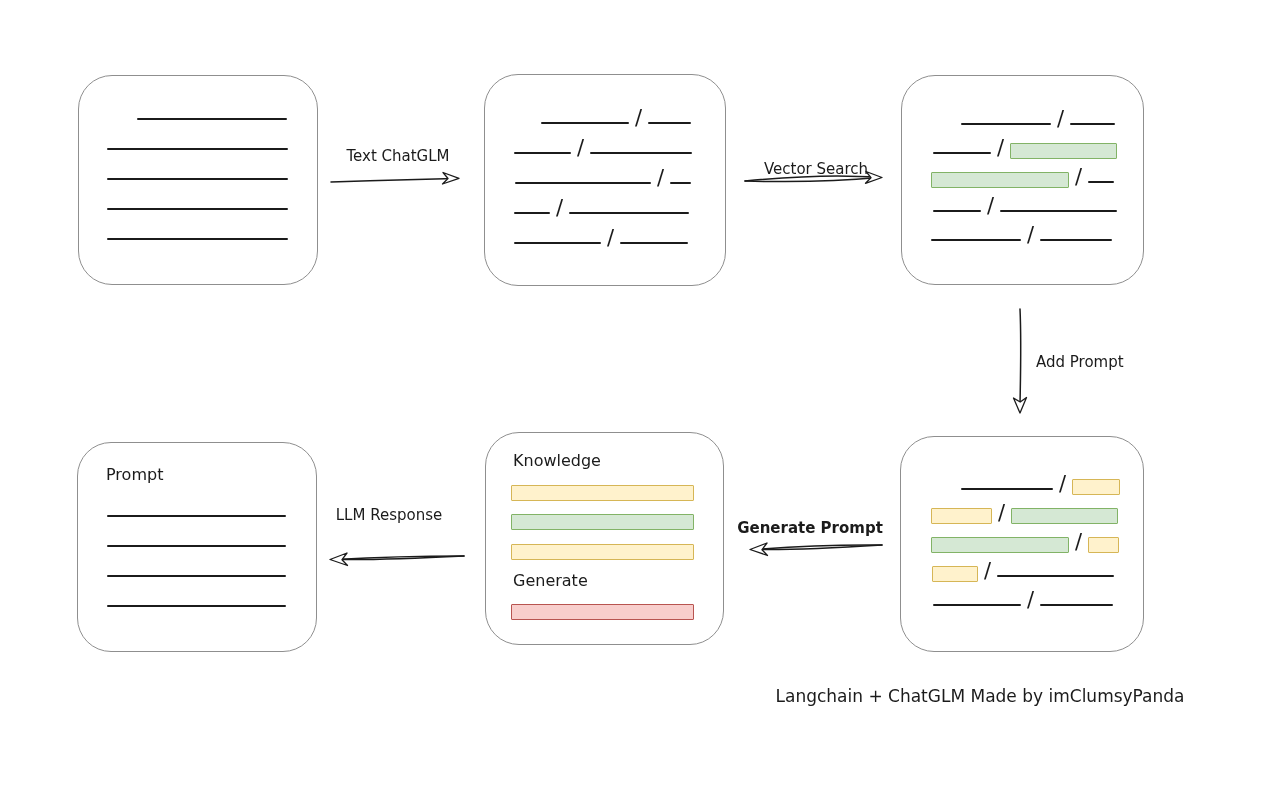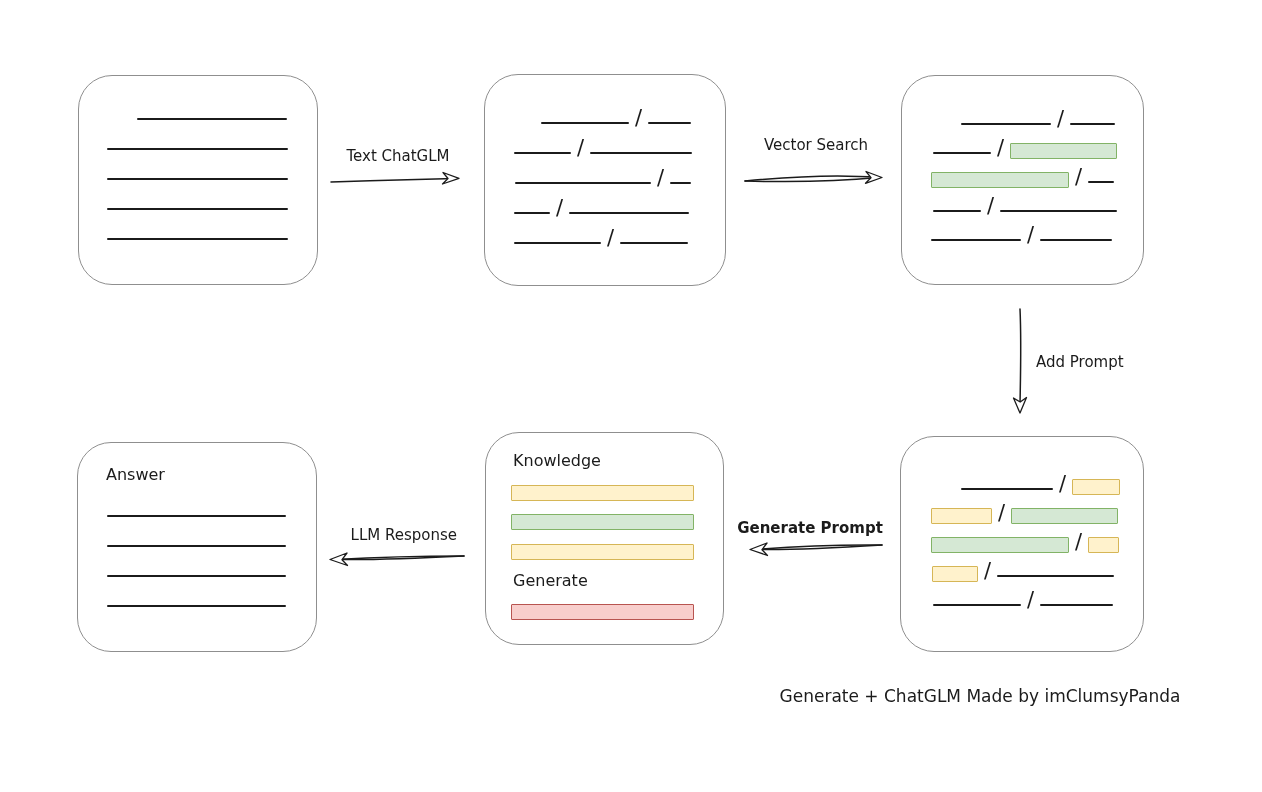--- a/index.html
+++ b/index.html
@@ -73,21 +73,21 @@
           <span class="seg" style="width: 120px;"></span>
         </div>
         <div class="chunk-row" style="padding-left: 29px;">
           <span class="seg" style="width: 87px;"></span>
           <span class="slash">/</span>
           <span class="seg" style="width: 68px;"></span>
         </div>
       </div>
   </div>
 
-  <div class="arrowlabel" style="left:746px;top:136px;width:140px;text-align:center;">Vector Search</div>
+  <div class="arrowlabel" style="left:746px;top:160px;width:140px;text-align:center;">Vector Search</div>
   <svg class="arrowsvg" style="left:742px;top:166px;" width="150" height="26">
     <path d="M3 15 C 50 10.5, 100 8.5, 136 11.5"></path>
     <path d="M3 15 C 55 16.5, 105 14.5, 136 11.5"></path>
     <path class="head" d="M124 5.5 L140 11.5 L123.5 17.3 L129 11.7 Z"></path>
   </svg>
 
   <div class="box" style="left:901px;top:75px;width:241px;height:208px;">
     <div class="rows" style="top:22px;--rh:29px;">
         <div class="chunk-row" style="padding-left: 59px;">
           <span class="seg" style="width: 90px;"></span>
@@ -162,40 +162,40 @@
 
   <div class="box" style="left:485px;top:432px;width:237px;height:211px;">
     <div class="boxlabel" style="left:27px;top:18px;">Knowledge</div>
     <div class="bar" style="left: 25px; top: 52px; width: 181px; background: rgb(255, 242, 204); border-color: rgb(214, 182, 86);"></div>
     <div class="bar" style="left: 25px; top: 81px; width: 181px; background: rgb(213, 232, 212); border-color: rgb(130, 179, 102);"></div>
     <div class="bar" style="left: 25px; top: 111px; width: 181px; background: rgb(255, 242, 204); border-color: rgb(214, 182, 86);"></div>
     <div class="boxlabel" style="left:27px;top:138px;">Generate</div>
     <div class="bar" style="left: 25px; top: 171px; width: 181px; background: rgb(248, 206, 204); border-color: rgb(184, 84, 80);"></div>
   </div>
 
-  <div class="arrowlabel" style="left:321px;top:526px;width:136px;text-align:right;">LLM Response</div>
+  <div class="arrowlabel" style="left:321px;top:506px;width:136px;">LLM Response</div>
   <svg class="arrowsvg" style="left:320px;top:548px;" width="148" height="24">
     <path d="M144 8 C 95 10.5, 45 12, 16 11.5"></path>
     <path d="M144 8 C 92 8, 42 10, 16 11.5"></path>
     <path class="head" d="M27 5 L10 11.5 L27.5 17.5 L22 11.7 Z"></path>
   </svg>
 
   <div class="box" style="left:77px;top:442px;width:238px;height:208px;">
-    <div class="boxlabel" style="left:28px;top:22px;">Answer</div>
+    <div class="boxlabel" style="left:28px;top:22px;">Prompt</div>
     <div class="rows" style="top:46px;--rh:30px;">
         <div class="chunk-row" style="padding-left: 29px;">
           <span class="seg" style="width: 179px;"></span>
         </div>
         <div class="chunk-row" style="padding-left: 29px;">
           <span class="seg" style="width: 179px;"></span>
         </div>
         <div class="chunk-row" style="padding-left: 29px;">
           <span class="seg" style="width: 179px;"></span>
         </div>
         <div class="chunk-row" style="padding-left: 29px;">
           <span class="seg" style="width: 179px;"></span>
         </div>
       </div>
   </div>
 
-  <div class="caption">Generate + ChatGLM Made by imClumsyPanda</div>
+  <div class="caption">Langchain + ChatGLM Made by imClumsyPanda</div>
 
 </div>
 
 </body></html>

